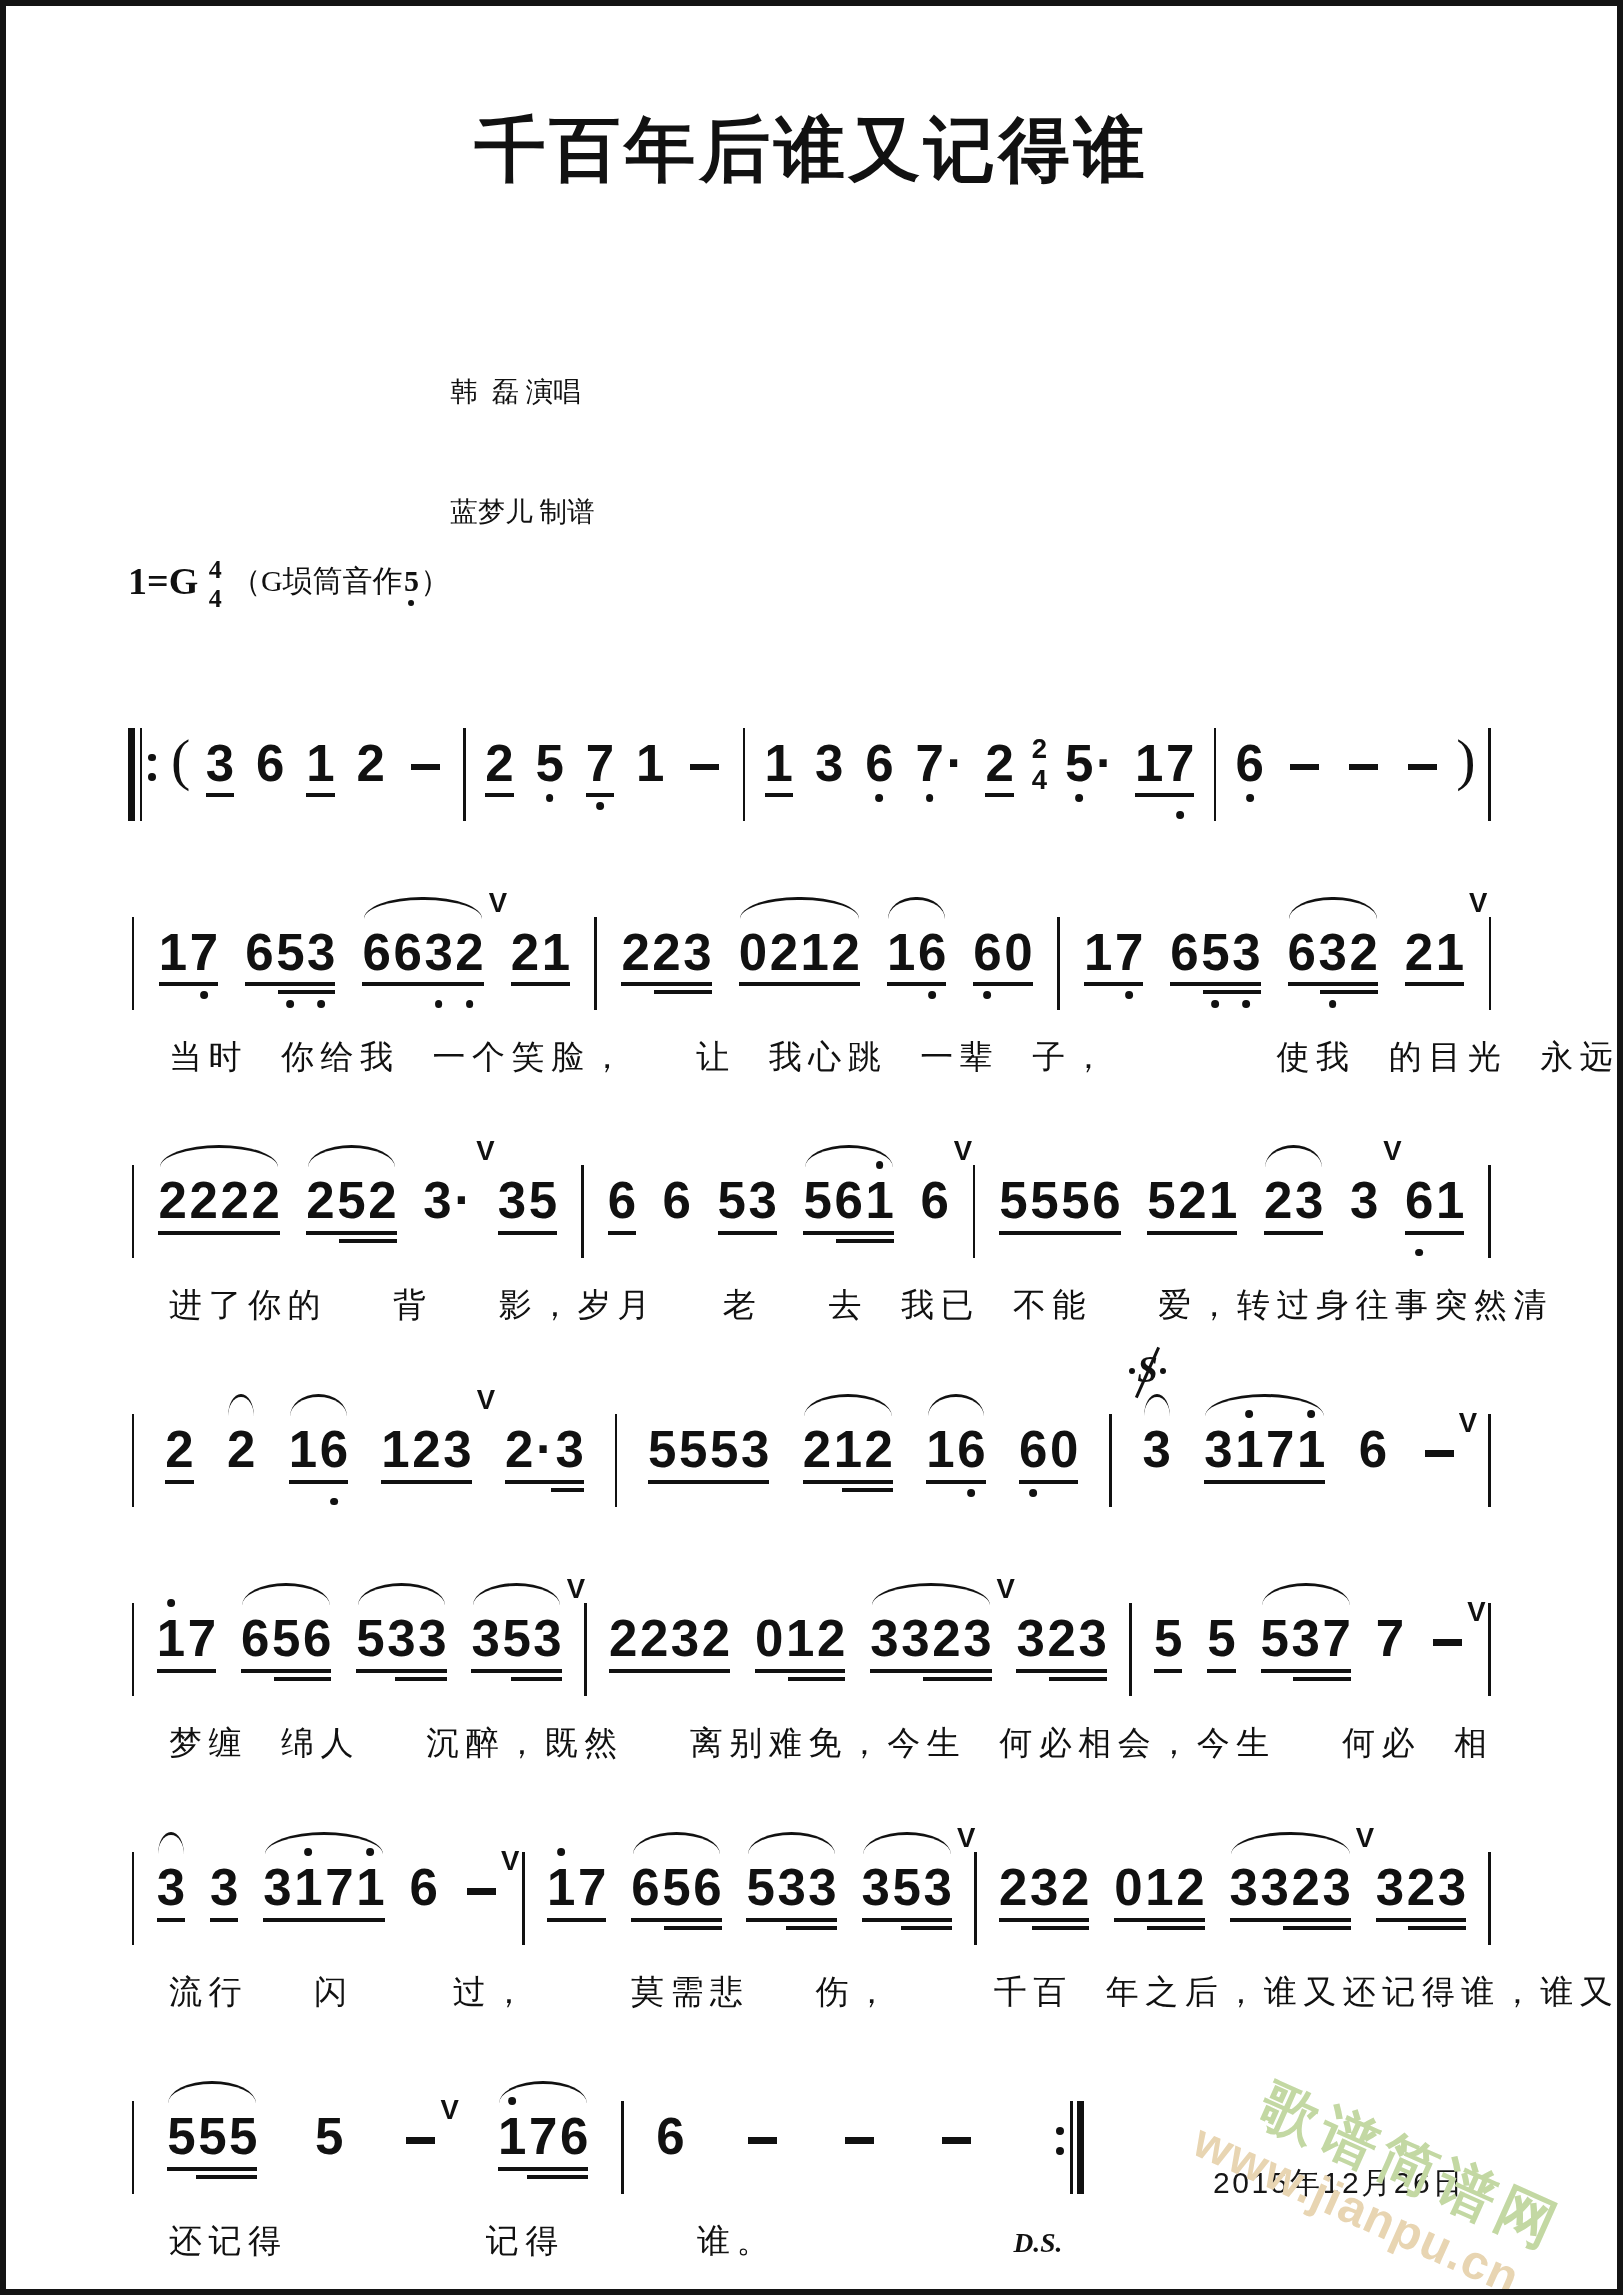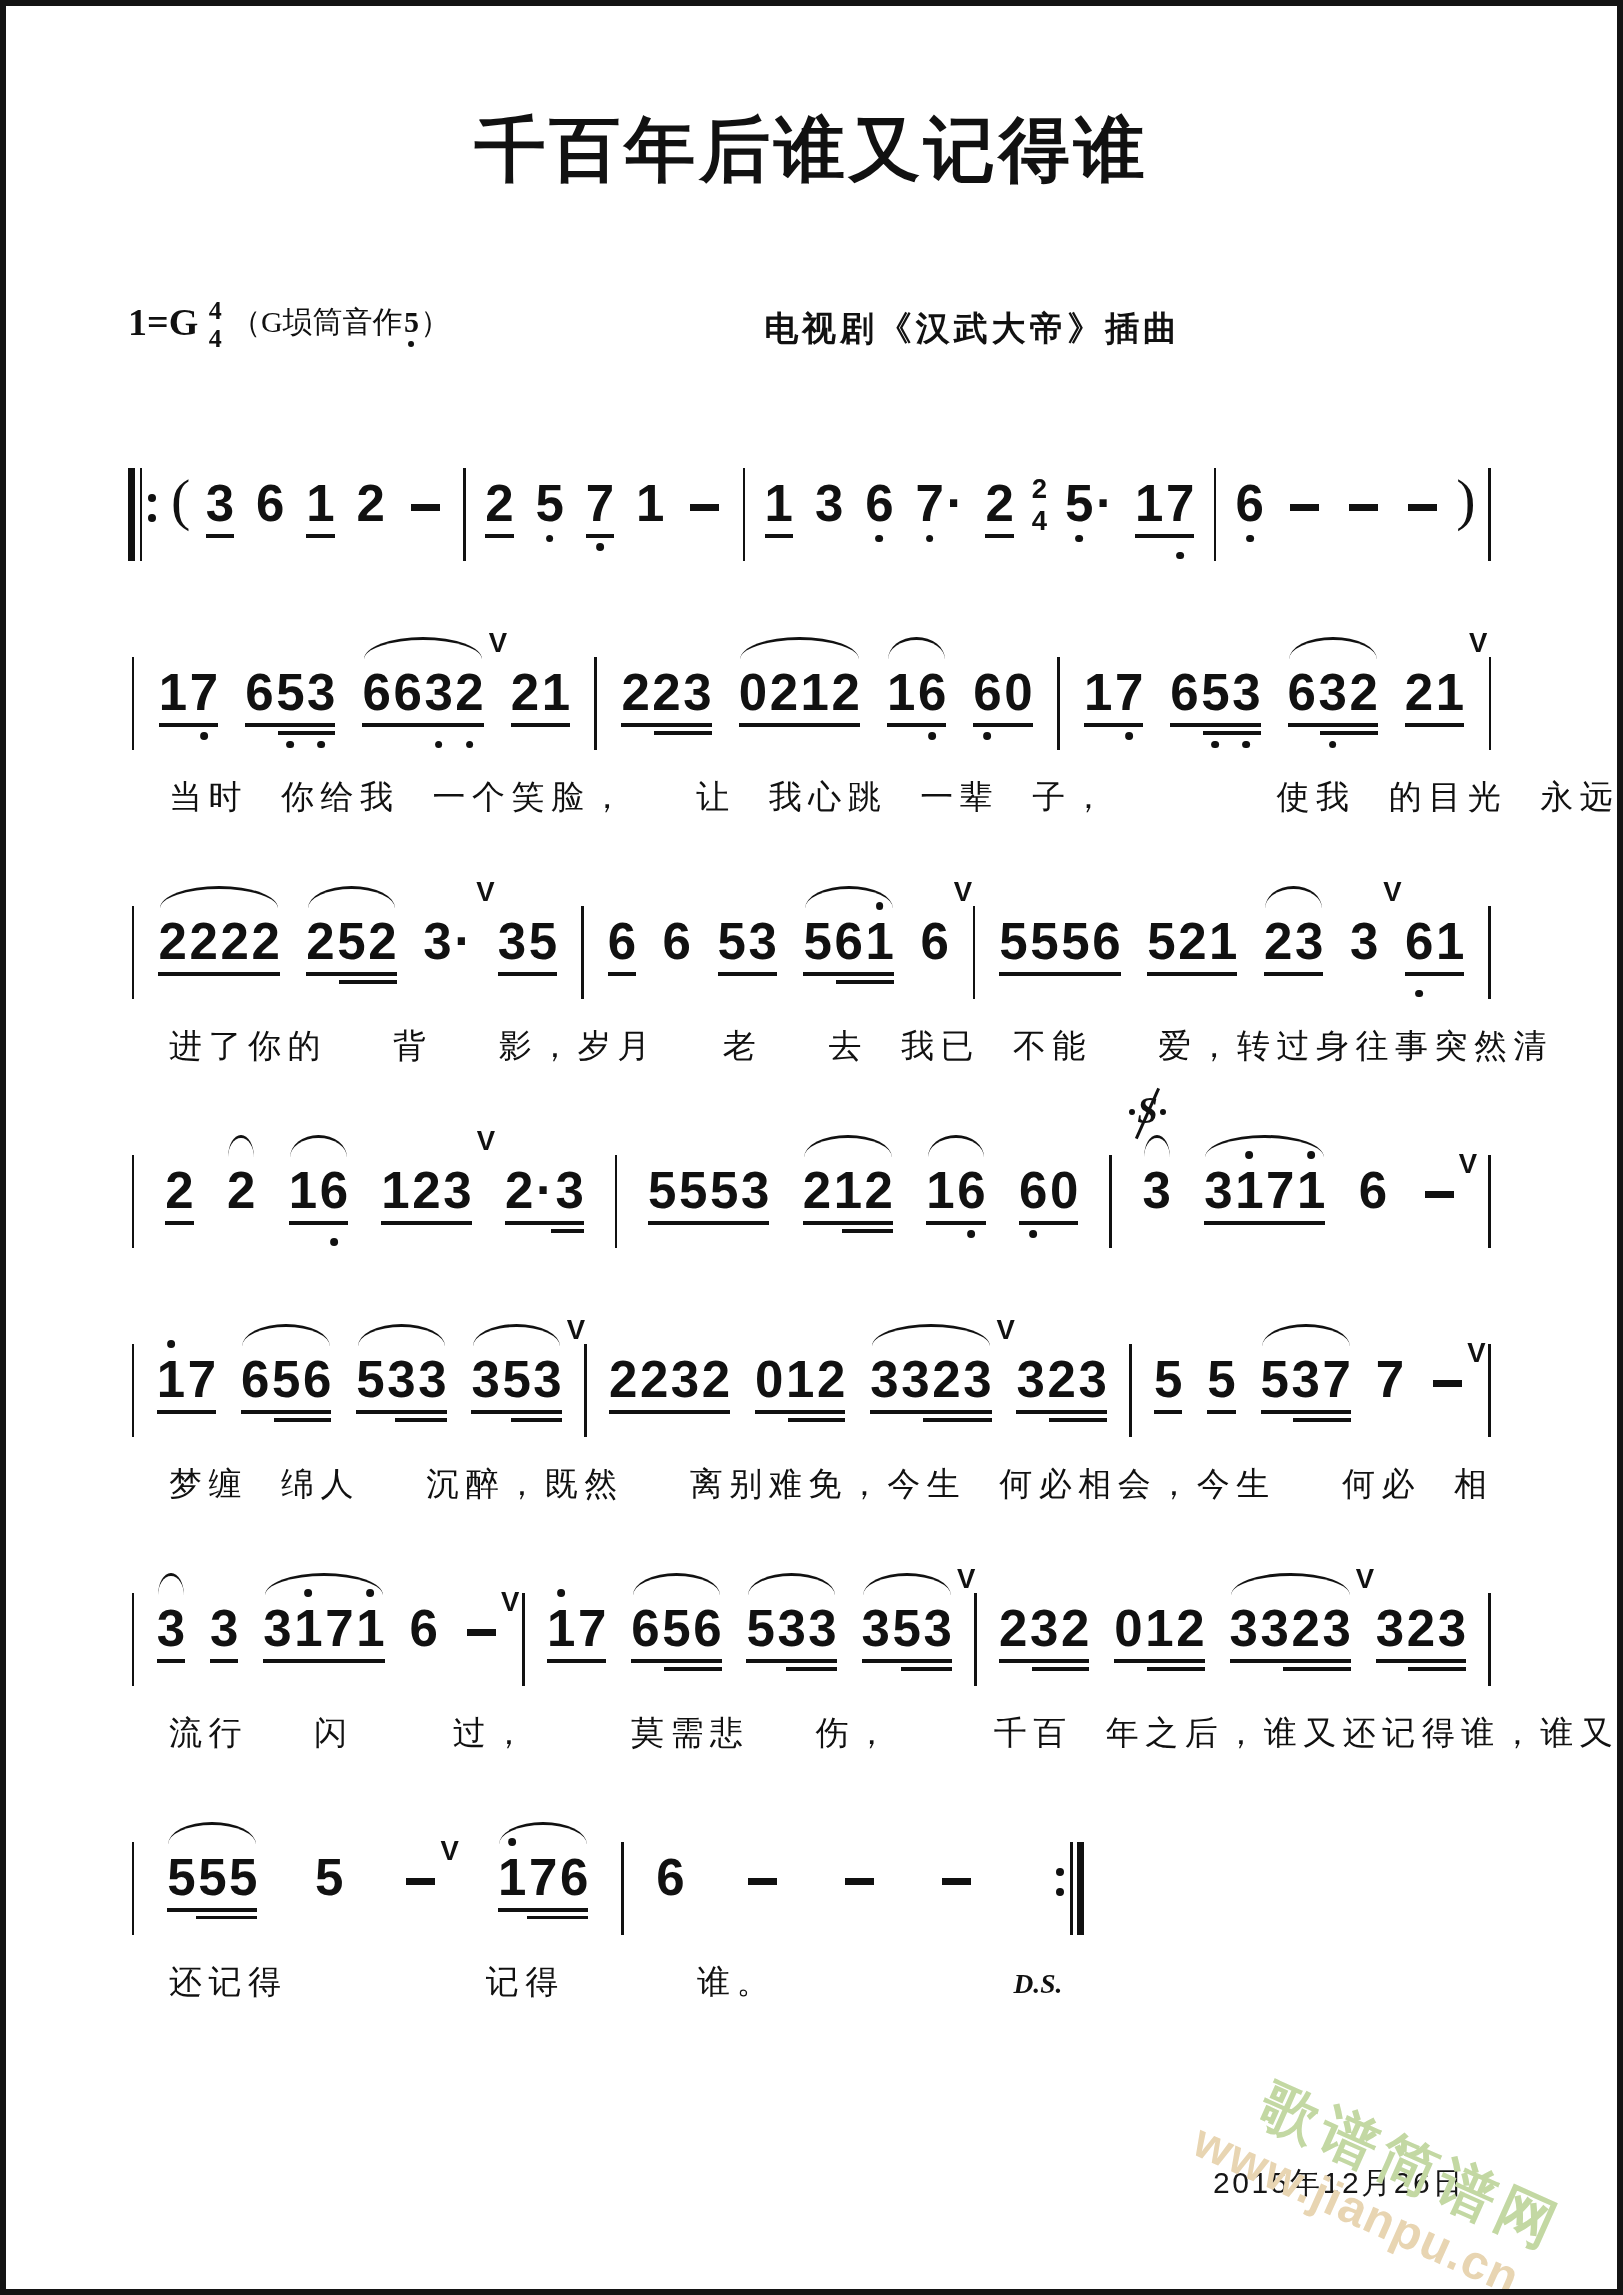--- a/index.html
+++ b/index.html
@@ -148,21 +148,24 @@
 
   <div class="headrow">
     <div class="keysig">
       <span>1=G</span>
       <span class="frac">
         <span>4</span>
         <span>4</span>
       </span>
       <span class="kparen"><span>（G埙筒音作</span><span class="pnote">5</span><span>）</span></span>
     </div>
-    <div class="subtitle">电视剧《汉武大帝》插曲</div>
+    <div class="credits">
+      <div>韩  磊 演唱</div>
+      <div>蓝梦儿 制谱</div>
+    </div>
   </div>
 
   <div class="systems" id="systems">
       <div class="system">
         <div class="mrow">
           <div class="rb">
             <div class="bthick"></div>
             <div class="bthin"></div>
             <div class="rdots">
               <div class="rdot"></div>

